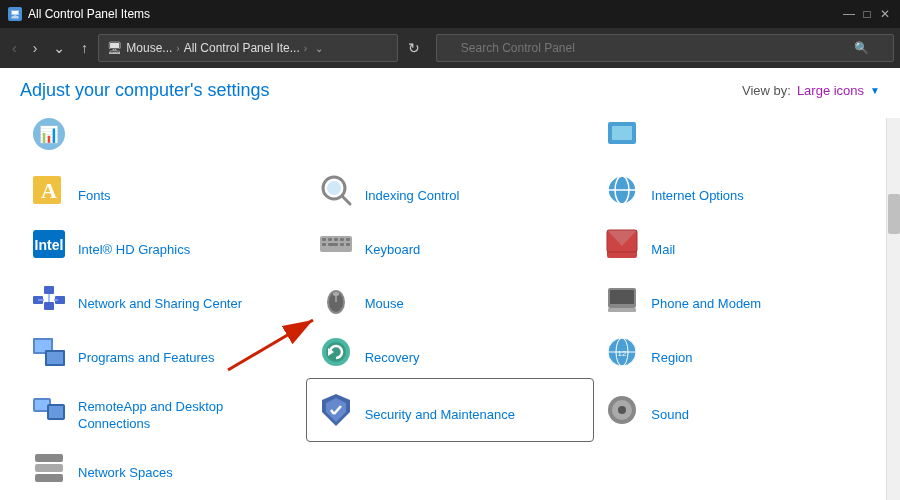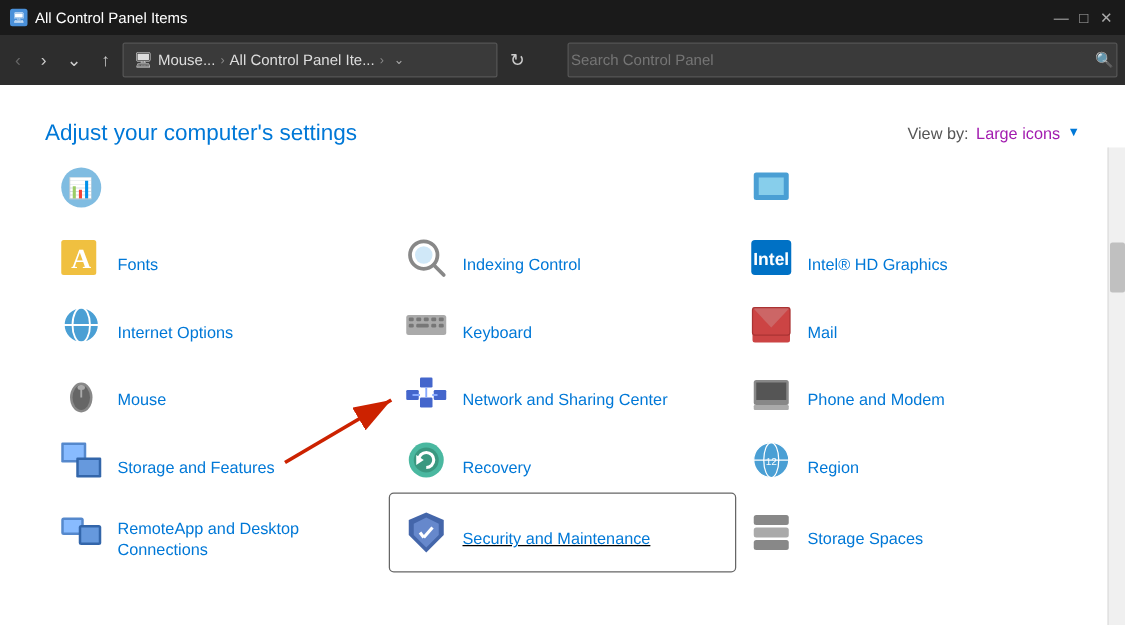--- a/index.html
+++ b/index.html
@@ -49,38 +49,38 @@
     .address-arrow { color: #aaa; font-size: 10px; cursor: pointer; padding: 0 4px; }
     .refresh-btn { background: none; border: none; color: #ccc; cursor: pointer; font-size: 14px; padding: 4px 6px; }
     .search-box {
       flex: 1;
       background: #3a3a3a;
       border: 1px solid #555;
       border-radius: 2px;
       display: flex;
       align-items: center;
       height: 28px;
-      padding: 0 2px;
-      margin-left: 24px;
+      padding: 0 24px;
+      margin-left: 6px;
       gap: 39px;
     }
     .search-input {
       background: none;
       border: none;
       color: #aaa;
       font-size: 12px;
       flex: 1;
       outline: none;
     }
     .search-icon { color: #888; font-size: 12px; }
 
     
     .content {
       background: #fff;
-      padding: 16px;
+      padding: 0;
       height: calc(500px - 28px - 40px);
       overflow: hidden;
       position: relative;
     }
 
     
     .content-header {
       display: flex;
       align-items: center;
       justify-content: space-between;
@@ -154,21 +154,20 @@
       position: absolute;
       left: 218px;
       top: 232px;
       pointer-events: none;
       z-index: 10;
     }
 
     
     .item-selected {
       outline: 1px solid #666;
-      text-decoration: underline;
     }
     .item-partial {
       display: flex;
       align-items: center;
       gap: 10px;
       padding: 6px 10px 4px 10px;
       cursor: pointer;
     }
     .item-partial-icon {
       width: 38px;
@@ -265,37 +264,37 @@
             <circle cx="16" cy="16" r="11" fill="none" stroke="#888" stroke-width="3"></circle>
             <circle cx="16" cy="16" r="7" fill="#d0e8f8"></circle>
             <line x1="24" y1="24" x2="32" y2="32" stroke="#888" stroke-width="3" stroke-linecap="round"></line>
           </svg>
         </div>
         <span class="item-label">Indexing Control</span>
       </div>
       <div class="item">
         <div class="item-icon">
           <svg width="36" height="36" viewBox="0 0 36 36">
-            <rect x="2" y="4" width="32" height="28" rx="3" fill="#0071c5"></rect>
-            <text x="18" y="24" text-anchor="middle" font-size="14" font-weight="bold" fill="white">Intel</text>
-          </svg>
-        </div>
-        <span class="item-label">Intel® HD Graphics</span>
-      </div>
-
-      <div class="item">
-        <div class="item-icon">
-          <svg width="36" height="36" viewBox="0 0 36 36">
             <circle cx="18" cy="18" r="14" fill="#4a9fd4"></circle>
             <ellipse cx="18" cy="18" rx="7" ry="14" fill="none" stroke="white" stroke-width="1.5"></ellipse>
             <line x1="4" y1="18" x2="32" y2="18" stroke="white" stroke-width="1.5"></line>
             <circle cx="18" cy="18" r="14" fill="none" stroke="white" stroke-width="1.5"></circle>
           </svg>
         </div>
         <span class="item-label">Internet Options</span>
+      </div>
+
+      <div class="item">
+        <div class="item-icon">
+          <svg width="36" height="36" viewBox="0 0 36 36">
+            <rect x="2" y="4" width="32" height="28" rx="3" fill="#0071c5"></rect>
+            <text x="18" y="24" text-anchor="middle" font-size="14" font-weight="bold" fill="white">Intel</text>
+          </svg>
+        </div>
+        <span class="item-label">Intel® HD Graphics</span>
       </div>
       <div class="item">
         <div class="item-icon">
           <svg width="36" height="36" viewBox="0 0 36 36">
             <rect x="2" y="10" width="32" height="16" rx="2" fill="#aaa"></rect>
             <rect x="4" y="12" width="4" height="3" rx="1" fill="#777"></rect>
             <rect x="10" y="12" width="4" height="3" rx="1" fill="#777"></rect>
             <rect x="16" y="12" width="4" height="3" rx="1" fill="#777"></rect>
             <rect x="22" y="12" width="4" height="3" rx="1" fill="#777"></rect>
             <rect x="28" y="12" width="4" height="3" rx="1" fill="#777"></rect>
@@ -314,65 +313,65 @@
             <polygon points="3,4 18,20 33,4" fill="#cc6666"></polygon>
             <rect x="3" y="4" width="30" height="22" rx="2" fill="none" stroke="#aa3333" stroke-width="1"></rect>
           </svg>
         </div>
         <span class="item-label">Mail</span>
       </div>
 
       <div class="item">
         <div class="item-icon">
           <svg width="36" height="36" viewBox="0 0 36 36">
-            <ellipse cx="18" cy="22" rx="9" ry="12" fill="#888"></ellipse>
-            <ellipse cx="18" cy="22" rx="7" ry="10" fill="#666"></ellipse>
-            <line x1="18" y1="12" x2="18" y2="22" stroke="#aaa" stroke-width="1.5"></line>
-            <ellipse cx="18" cy="14" rx="3" ry="2" fill="#aaa"></ellipse>
-          </svg>
-        </div>
-        <span class="item-label">Mouse</span>
-      </div>
-      <div class="item">
-        <div class="item-icon">
-          <svg width="36" height="36" viewBox="0 0 36 36">
             <rect x="2" y="16" width="10" height="8" rx="1" fill="#4466cc"></rect>
             <rect x="13" y="6" width="10" height="8" rx="1" fill="#4466cc"></rect>
             <rect x="24" y="16" width="10" height="8" rx="1" fill="#4466cc"></rect>
             <rect x="13" y="22" width="10" height="8" rx="1" fill="#4466cc"></rect>
             <line x1="12" y1="20" x2="13" y2="20" stroke="#88aaff" stroke-width="1.5"></line>
             <line x1="18" y1="14" x2="18" y2="22" stroke="#88aaff" stroke-width="1.5"></line>
             <line x1="23" y1="20" x2="24" y2="20" stroke="#88aaff" stroke-width="1.5"></line>
             <line x1="7" y1="20" x2="13" y2="20" stroke="#88aaff" stroke-width="1.5"></line>
             <line x1="23" y1="20" x2="27" y2="20" stroke="#88aaff" stroke-width="1.5"></line>
           </svg>
         </div>
         <span class="item-label">Network and Sharing Center</span>
       </div>
       <div class="item">
         <div class="item-icon">
           <svg width="36" height="36" viewBox="0 0 36 36">
+            <ellipse cx="18" cy="22" rx="9" ry="12" fill="#888"></ellipse>
+            <ellipse cx="18" cy="22" rx="7" ry="10" fill="#666"></ellipse>
+            <line x1="18" y1="12" x2="18" y2="22" stroke="#aaa" stroke-width="1.5"></line>
+            <ellipse cx="18" cy="14" rx="3" ry="2" fill="#aaa"></ellipse>
+          </svg>
+        </div>
+        <span class="item-label">Mouse</span>
+      </div>
+      <div class="item">
+        <div class="item-icon">
+          <svg width="36" height="36" viewBox="0 0 36 36">
             <rect x="4" y="8" width="28" height="20" rx="2" fill="#888"></rect>
             <rect x="6" y="10" width="24" height="14" fill="#555"></rect>
             <rect x="4" y="28" width="28" height="4" rx="1" fill="#aaa"></rect>
           </svg>
         </div>
         <span class="item-label">Phone and Modem</span>
       </div>
 
       <div class="item">
         <div class="item-icon">
           <svg width="36" height="36" viewBox="0 0 36 36">
             <rect x="2" y="4" width="20" height="16" rx="1" fill="#5588cc"></rect>
             <rect x="4" y="6" width="16" height="12" fill="#88bbff"></rect>
             <rect x="14" y="16" width="20" height="16" rx="1" fill="#3366aa"></rect>
             <rect x="16" y="18" width="16" height="12" fill="#6699dd"></rect>
           </svg>
         </div>
-        <span class="item-label">Storage and Features</span>
+        <span class="item-label">Programs and Features</span>
       </div>
       <div class="item">
         <div class="item-icon">
           <svg width="36" height="36" viewBox="0 0 36 36">
             <circle cx="18" cy="18" r="14" fill="#4ab8a0"></circle>
             <circle cx="18" cy="18" r="10" fill="#3a9880"></circle>
             <path d="M12 18 A6 6 0 1 1 18 24" fill="none" stroke="white" stroke-width="2.5"></path>
             <polygon points="10,14 10,22 16,18" fill="white"></polygon>
           </svg>
         </div>
@@ -410,26 +409,36 @@
             <line x1="13" y1="18" x2="16" y2="22" stroke="white" stroke-width="2.5"></line>
             <line x1="16" y1="22" x2="23" y2="14" stroke="white" stroke-width="2.5"></line>
           </svg>
         </div>
         <span class="item-label">Security and Maintenance</span>
       </div>
 
       <div class="item">
         <div class="item-icon">
           <svg width="36" height="36" viewBox="0 0 36 36">
+            <circle cx="18" cy="18" r="14" fill="#888"></circle>
+            <circle cx="18" cy="18" r="10" fill="#aaa"></circle>
+            <circle cx="18" cy="18" r="4" fill="#555"></circle>
+          </svg>
+        </div>
+        <span class="item-label">Sound</span>
+      </div>
+      <div class="item">
+        <div class="item-icon">
+          <svg width="36" height="36" viewBox="0 0 36 36">
             <rect x="4" y="4" width="28" height="8" rx="2" fill="#888"></rect>
             <rect x="4" y="14" width="28" height="8" rx="2" fill="#aaa"></rect>
             <rect x="4" y="24" width="28" height="8" rx="2" fill="#888"></rect>
           </svg>
         </div>
-        <span class="item-label">Storage Spaces</span>
+        <span class="item-label">Network Spaces</span>
       </div>
 
     </div>
   </div>
 
   <div class="scrollbar">
     <div class="scrollbar-thumb"></div>
   </div>
 
   <svg class="red-arrow" width="120" height="80">

